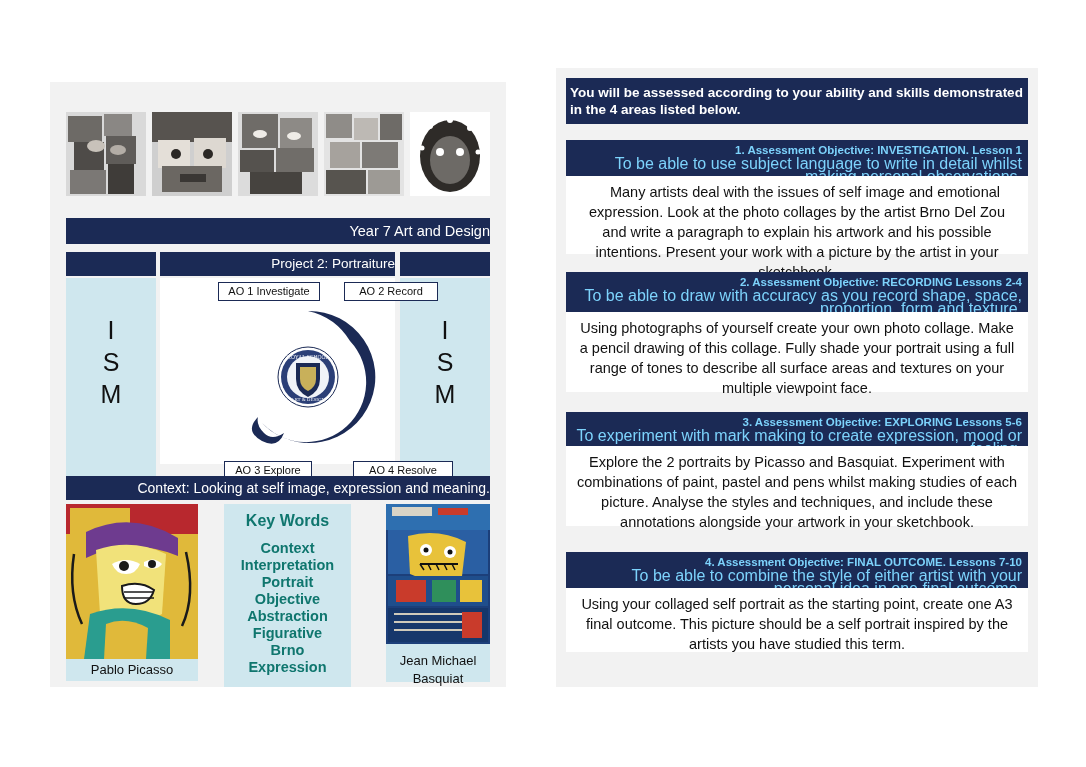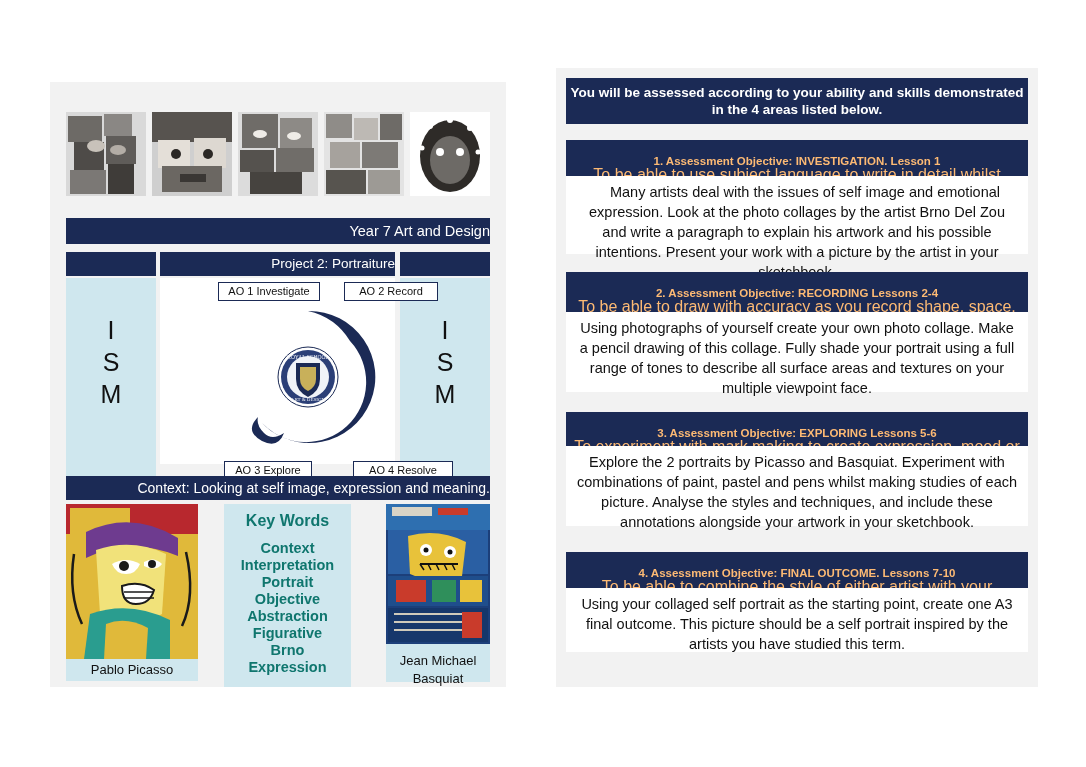--- a/index.html
+++ b/index.html
@@ -239,36 +239,35 @@
     height: 619px;
     background: #f2f2f2;
   }
   .assess-header {
     position: absolute;
     left: 10px;
     top: 10px;
     width: 462px;
     background: #1b2a55;
     color: #fff;
-    text-align: center;
     font-size: 13.5px;
     font-weight: bold;
     padding: 6px 4px;
     box-sizing: border-box;
     line-height: 17px;
   }
   .ao-header {
     position: absolute;
     left: 10px;
     width: 462px;
     background: #1b2a55;
-    color: #fdba74;
-    text-align: center;
+    color: #7dd3fc;
+    text-align: right;
     box-sizing: border-box;
-    padding: 14px 6px;
+    padding: 3px 6px;
   }
   .ao-header .line1 {
     font-size: 11.5px;
     font-weight: bold;
     line-height: 14px;
   }
   .ao-header .line2 {
     font-size: 16px;
     line-height: 13px;
   }

